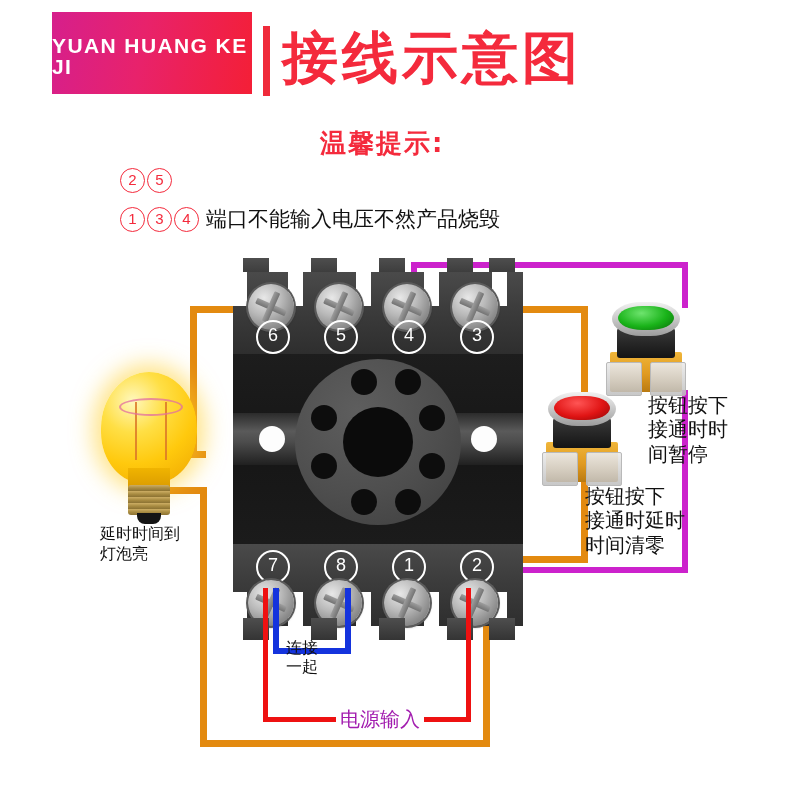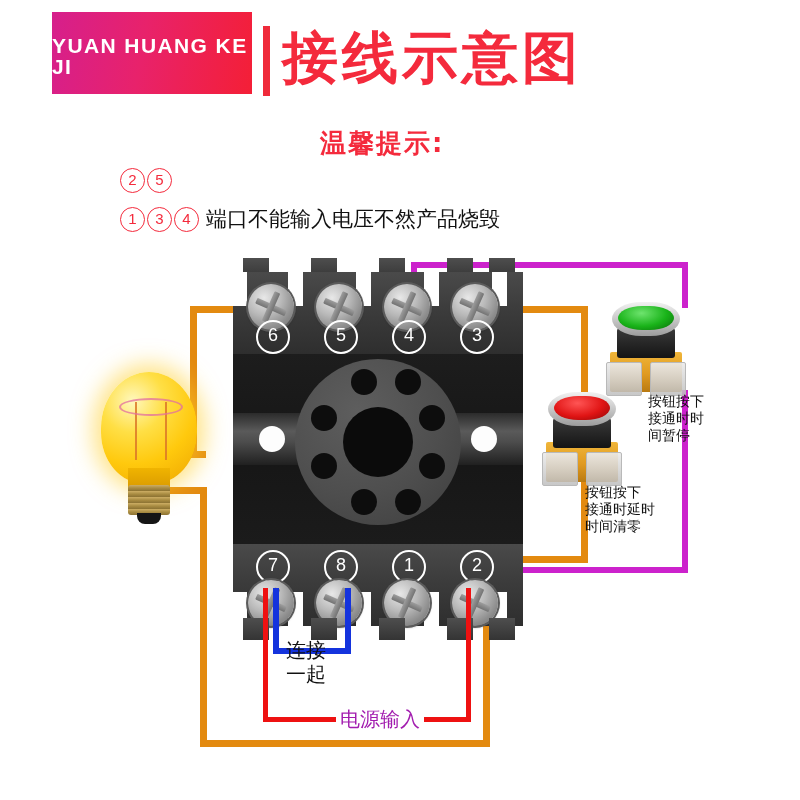--- a/index.html
+++ b/index.html
@@ -188,28 +188,28 @@
     border:1px solid #b9b9b9;border-radius:2px;
   }
   .pb-clear2{
     position:absolute;left:46px;top:60px;width:34px;height:32px;
     background:linear-gradient(180deg,rgba(235,235,235,.92),rgba(190,190,190,.85));
     border:1px solid #b9b9b9;border-radius:2px;
   }
 
   
   .cap{
-    position:absolute;font-size:14px;color:#111;line-height:1.22;white-space:pre-line;
+    position:absolute;font-size:20px;color:#111;line-height:1.22;white-space:pre-line;
     font-family:"DejaVu Sans","Liberation Sans",sans-serif;
   }
   .cap-bulb{left:100px;top:524px;font-size:16px;}
   .cap-red{left:585px;top:484px;}
   .cap-green{left:648px;top:393px;}
   .cap-conn{
-    position:absolute;left:286px;top:639px;font-size:20px;color:#111;line-height:1.18;
+    position:absolute;left:286px;top:639px;font-size:16px;color:#111;line-height:1.18;
     white-space:pre-line;font-family:"DejaVu Sans","Liberation Sans",sans-serif;
   }
   .cap-power{
     position:absolute;left:336px;top:706px;font-size:20px;color:#a21caf;background:#fff;
     padding:0 4px;font-family:"DejaVu Sans","Liberation Sans",sans-serif;
   }
 </style>
 </head>
 <body>
 
@@ -339,20 +339,22 @@
   <div class="w red" style="left:263px;top:717px;width:208px;height:5px;"></div>
 
   <div class="bulb">
     <div class="glass"></div>
     <div class="fil"></div>
     <div class="fil-top"></div>
     <div class="neck"></div>
     <div class="base"></div>
     <div class="tip"></div>
   </div>
+  <div class="cap cap-bulb">延时时间到
+灯泡亮</div>
 
   <div class="pbtn" style="left:540px;top:392px;">
     <div class="pb-block"></div>
     <div class="pb-clear"></div>
     <div class="pb-clear2"></div>
     <div class="pb-body"></div>
     <div class="pb-cap"></div>
     <div class="pb-inner red"></div>
   </div>
   <div class="cap cap-red">按钮按下

